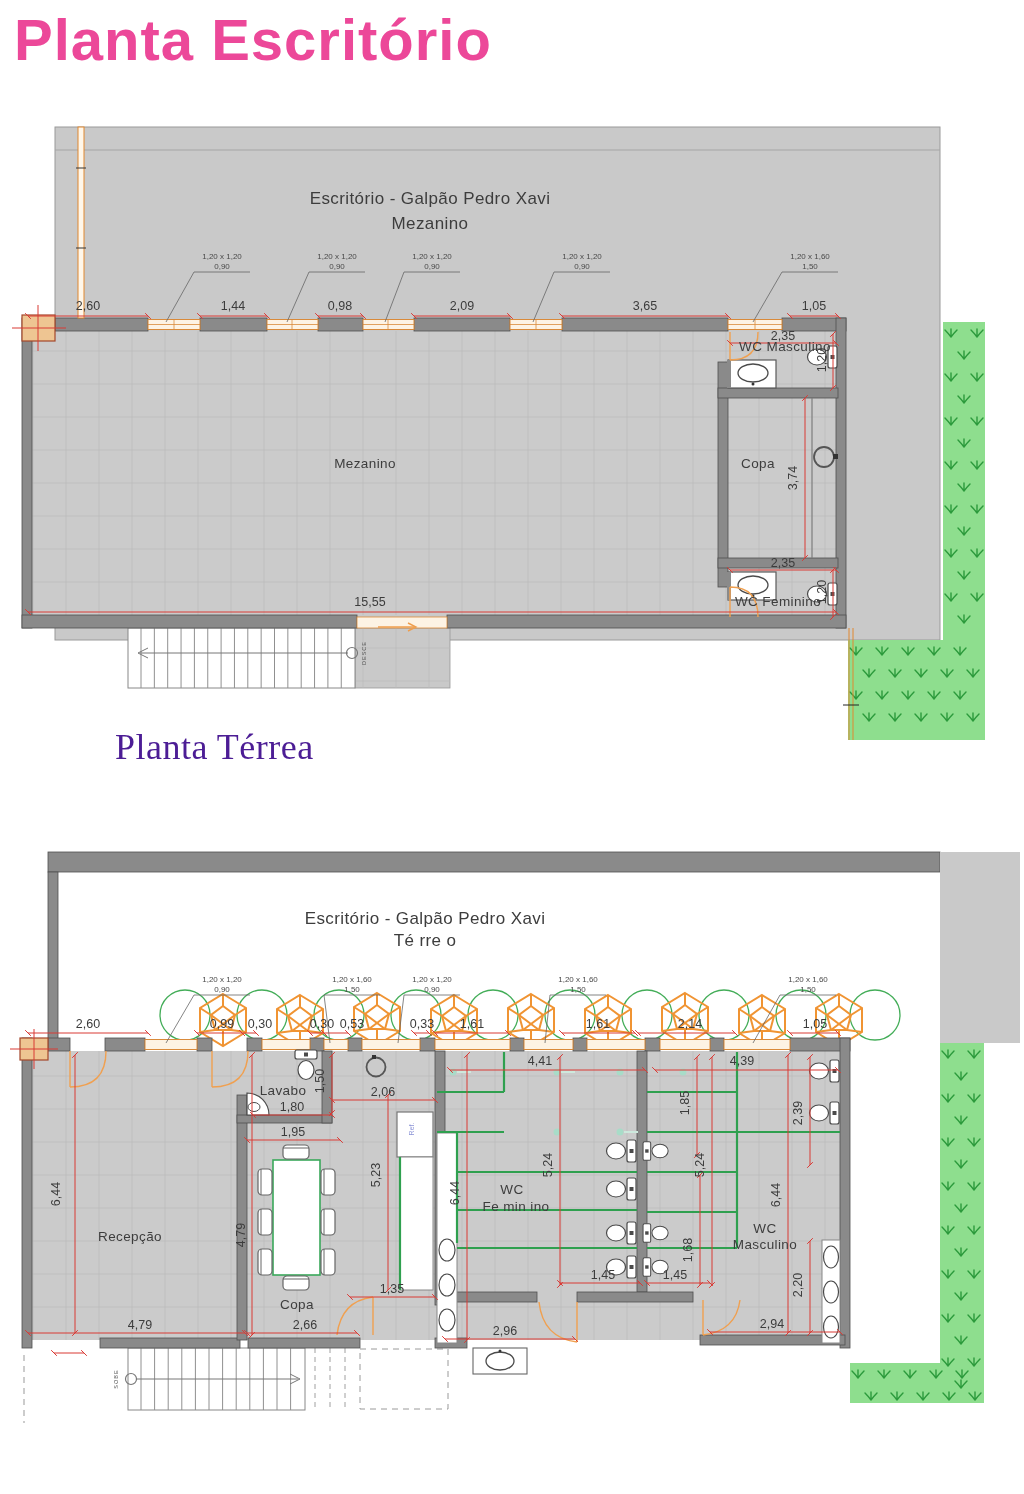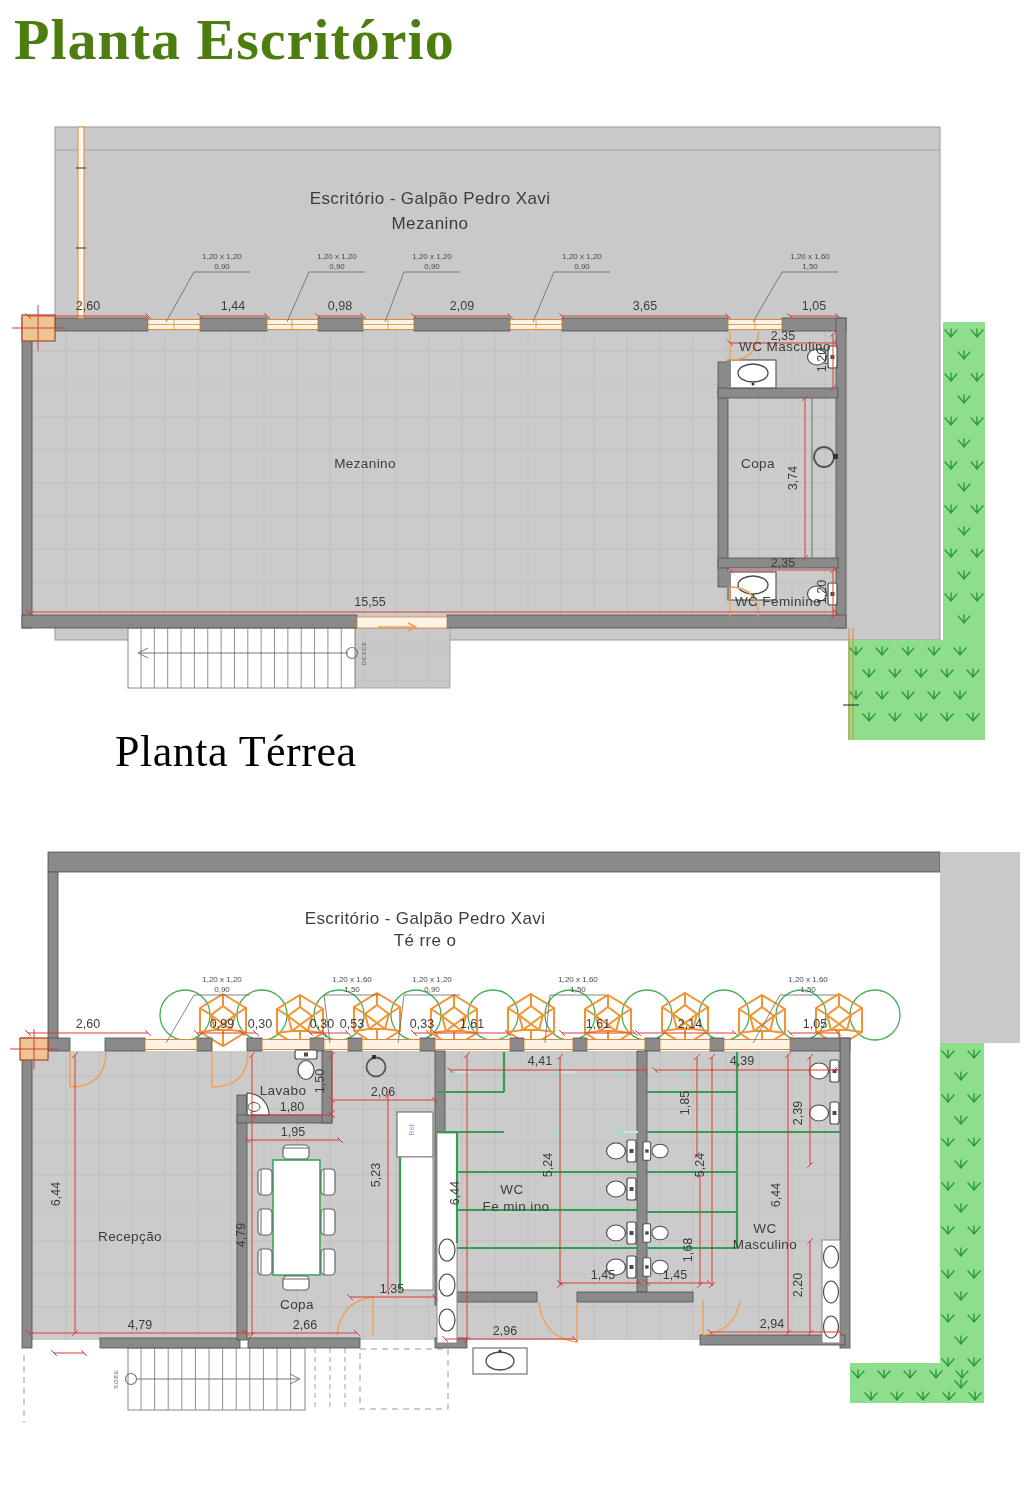--- a/index.html
+++ b/index.html
@@ -1,21 +1,21 @@
 <!DOCTYPE html>
 <html><head>
 <meta charset="utf-8">
 <style>
   html,body{margin:0;padding:0;background:#fff;}
   #page{position:relative;width:1024px;height:1494px;background:#fff;overflow:hidden;
         font-family:"Liberation Sans",sans-serif;}
-  #main-title{position:absolute;left:14px;top:6px;font-family:Liberation Serif, serif;
-        font-size:58px;font-weight:600;color:#4d7c0f;letter-spacing:1px;}
-  .plan-caption{position:absolute;font-family:"Liberation Serif",serif;font-size:44px;
-        color:#000000;letter-spacing:.5px;}
+  #main-title{position:absolute;left:14px;top:6px;font-family:Liberation Sans, sans-serif;
+        font-size:58px;font-weight:600;color:#ec4899;letter-spacing:1px;}
+  .plan-caption{position:absolute;font-family:"Liberation Serif",serif;font-size:36px;
+        color:#4c1d95;letter-spacing:.5px;}
   #caption-terrea{left:115px;top:726px;}
   #caption-superior{left:115px;top:1446px;}
   svg{position:absolute;left:0;}
   #svg-terrea{top:120px;}
   #svg-superior{top:845px;}
   text{font-family:"Liberation Sans",sans-serif;fill:#3c3c3c;}
   .dimtxt{font-size:12.5px;}
   .callout{font-size:8px;fill:#4a4a4a;}
   .room{font-size:13.5px;fill:#3d3d3d;letter-spacing:.4px;}
   .ptitle{font-size:17px;fill:#3d3d3d;letter-spacing:.4px;}

